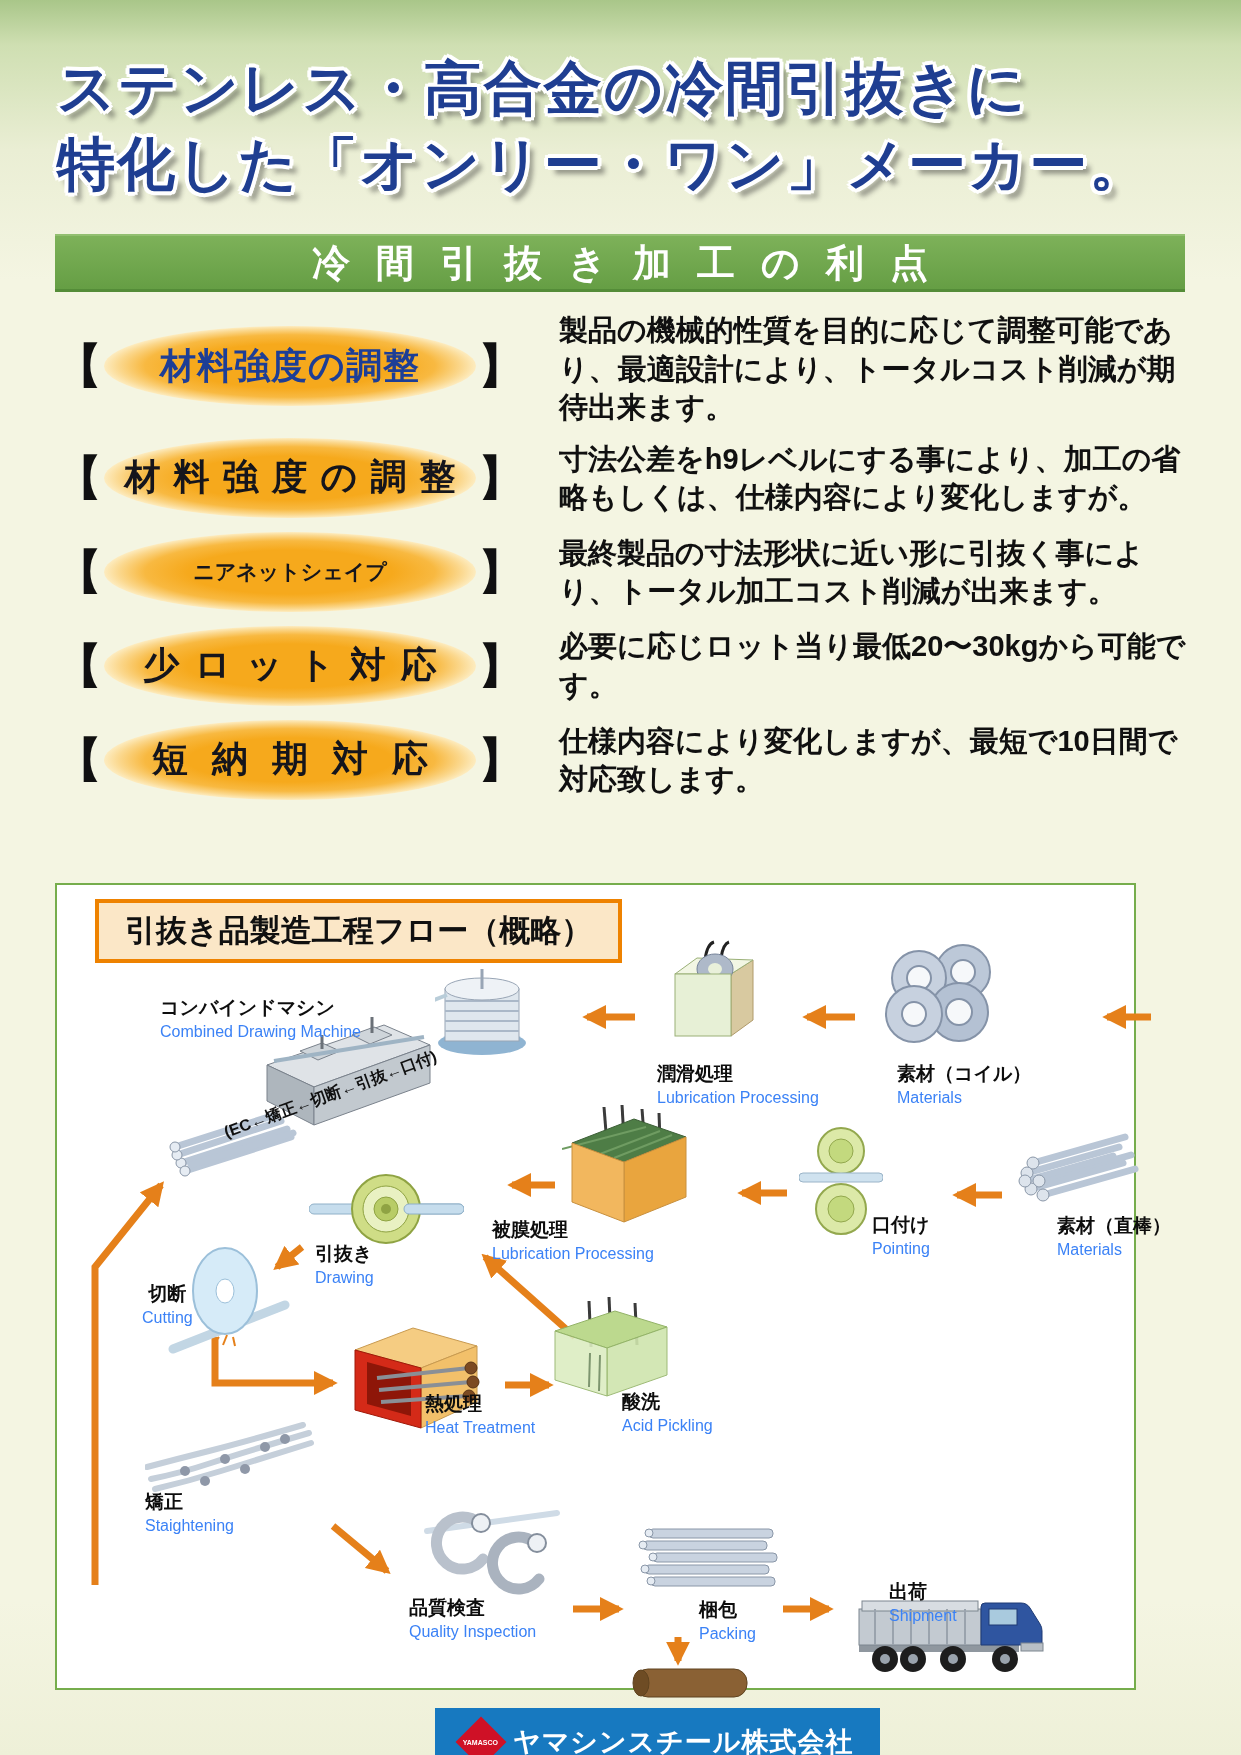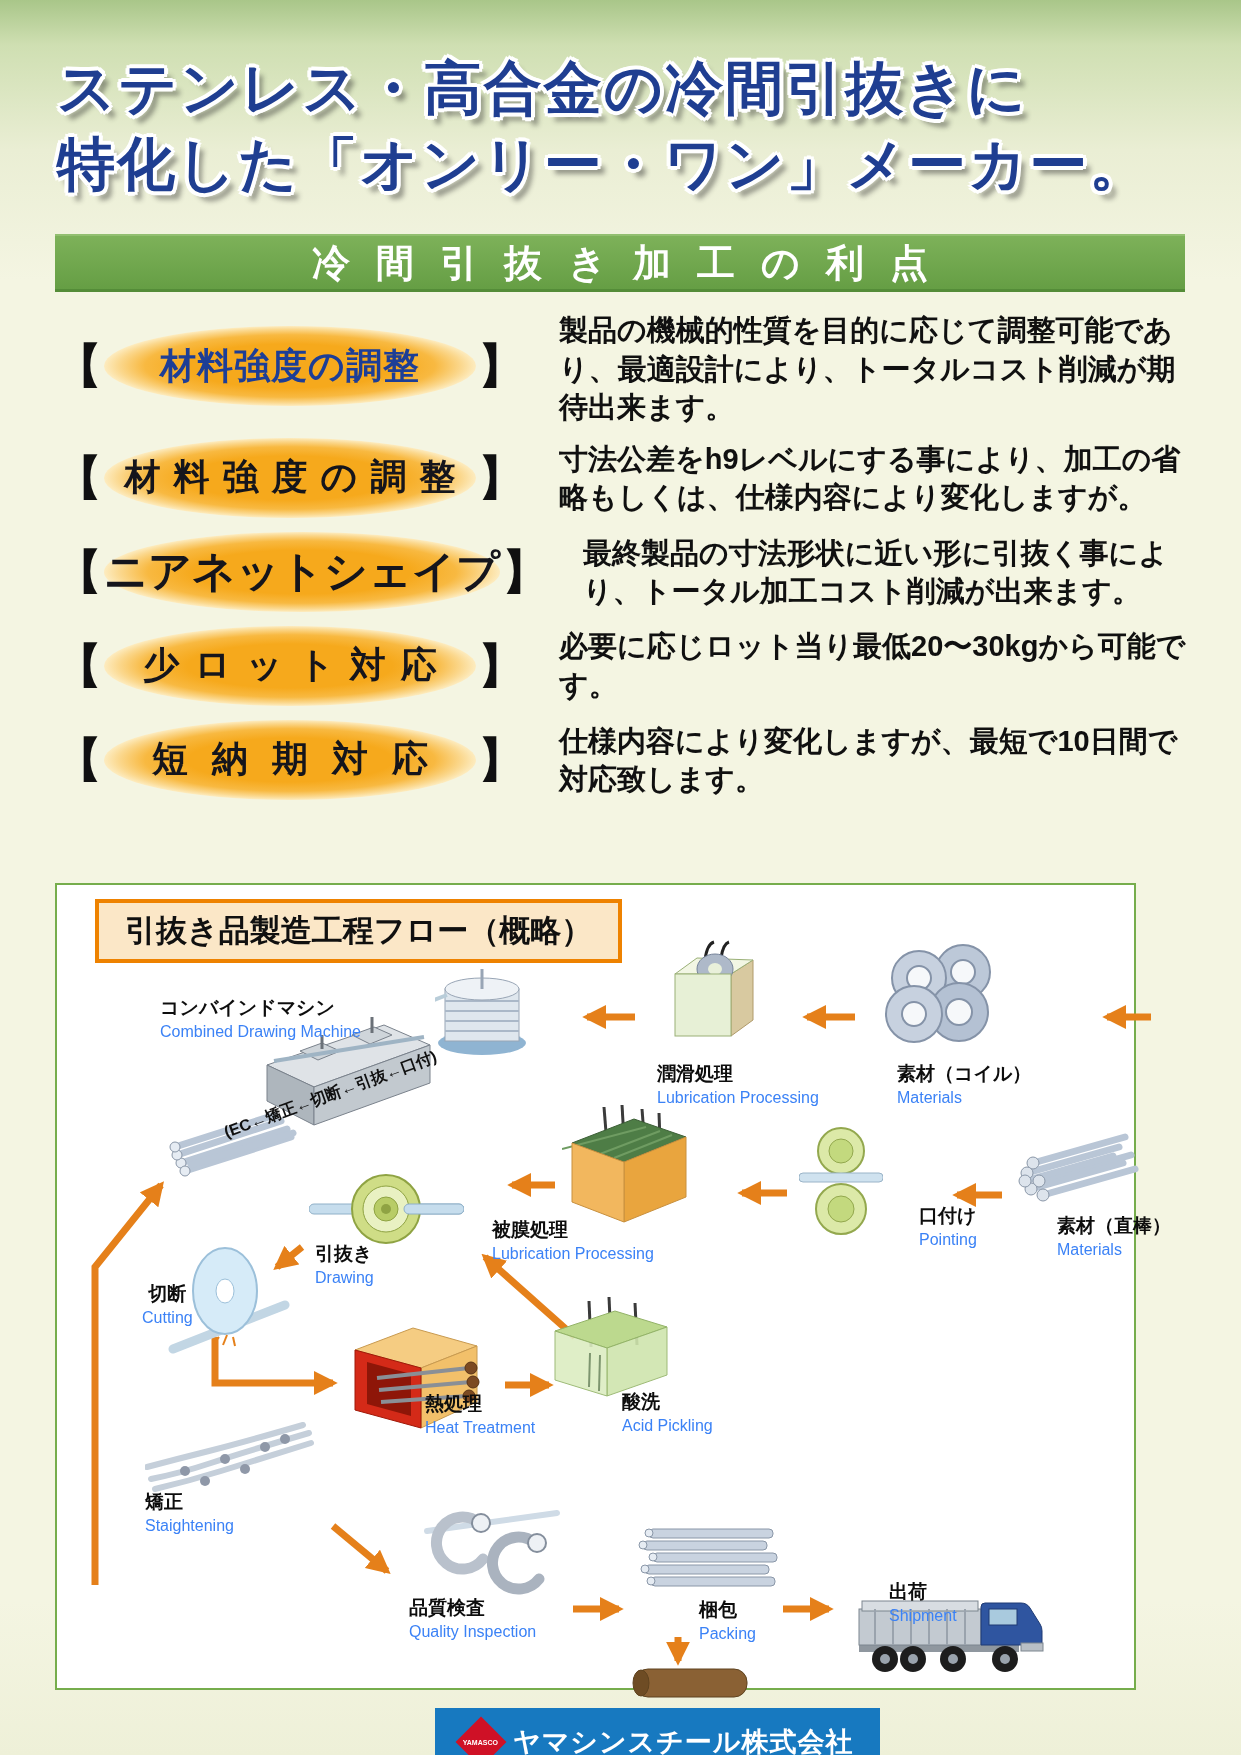--- a/index.html
+++ b/index.html
@@ -28,21 +28,21 @@
   .badge{flex:0 0 470px;display:flex;align-items:center;}
   .bracket{font-size:47px;font-weight:bold;color:#101010;line-height:80px;flex:none;}
   .oval{
     flex:1;height:80px;margin:0 2px;border-radius:50%;
     background:radial-gradient(closest-side,#f6a91c 55%,#f8b941 78%,#fbd88e 92%,#fdecc0 100%);
     display:flex;align-items:center;justify-content:center;
     font-size:36px;font-weight:bold;color:#15151c;white-space:nowrap;
   }
   .brow:nth-child(1) .oval{color:#1d3e96;letter-spacing:1px;}
   .brow:nth-child(2) .oval{letter-spacing:13px;text-indent:13px;}
-  .brow:nth-child(3) .oval{font-size:43px;}
+  .brow:nth-child(3) .oval{font-size:21px;}
   .brow:nth-child(4) .oval{letter-spacing:15px;text-indent:15px;}
   .brow:nth-child(5) .oval{letter-spacing:24px;text-indent:24px;}
   .btext{flex:1;font-size:29px;line-height:1.33;color:#101010;font-weight:600;padding-top:5px;}
   .brow:nth-child(4) .btext{align-self:center;padding-top:0;}
   
   #flow-box{
     position:relative;margin:80px 56px 0 55px;width:1081px;height:807px;box-sizing:border-box;
     background:#fff;border:2px solid #76ad4c;
   }
   #flow-title{
@@ -62,21 +62,21 @@
   #ic-machine{left:195px;top:118px;}
   #ic-rodbundle{left:112px;top:222px;}
   #ic-basket{left:378px;top:78px;}
   #ic-tank1{left:608px;top:53px;}
   #lb-lub1{left:600px;top:178px;}
   #ic-coils{left:822px;top:53px;}
   #lb-coil{left:840px;top:178px;}
   #ic-barrods{left:958px;top:238px;}
   #lb-bar{left:1000px;top:330px;}
   #ic-rollers{left:742px;top:238px;}
-  #lb-point{left:815px;top:320px;margin-left:47px;}
+  #lb-point{left:815px;top:329px;}
   #ic-tank2{left:505px;top:220px;}
   #lb-coat{left:435px;top:334px;}
   #ic-die{left:252px;top:286px;}
   #lb-draw{left:258px;top:358px;}
   #ic-cut{left:110px;top:360px;}
   #lb-cut{left:85px;top:398px;text-align:center;}
   #ic-furnace{left:280px;top:435px;}
   #lb-heat{left:368px;top:508px;}
   #ic-acid{left:488px;top:410px;}
   #lb-acid{left:565px;top:506px;}

